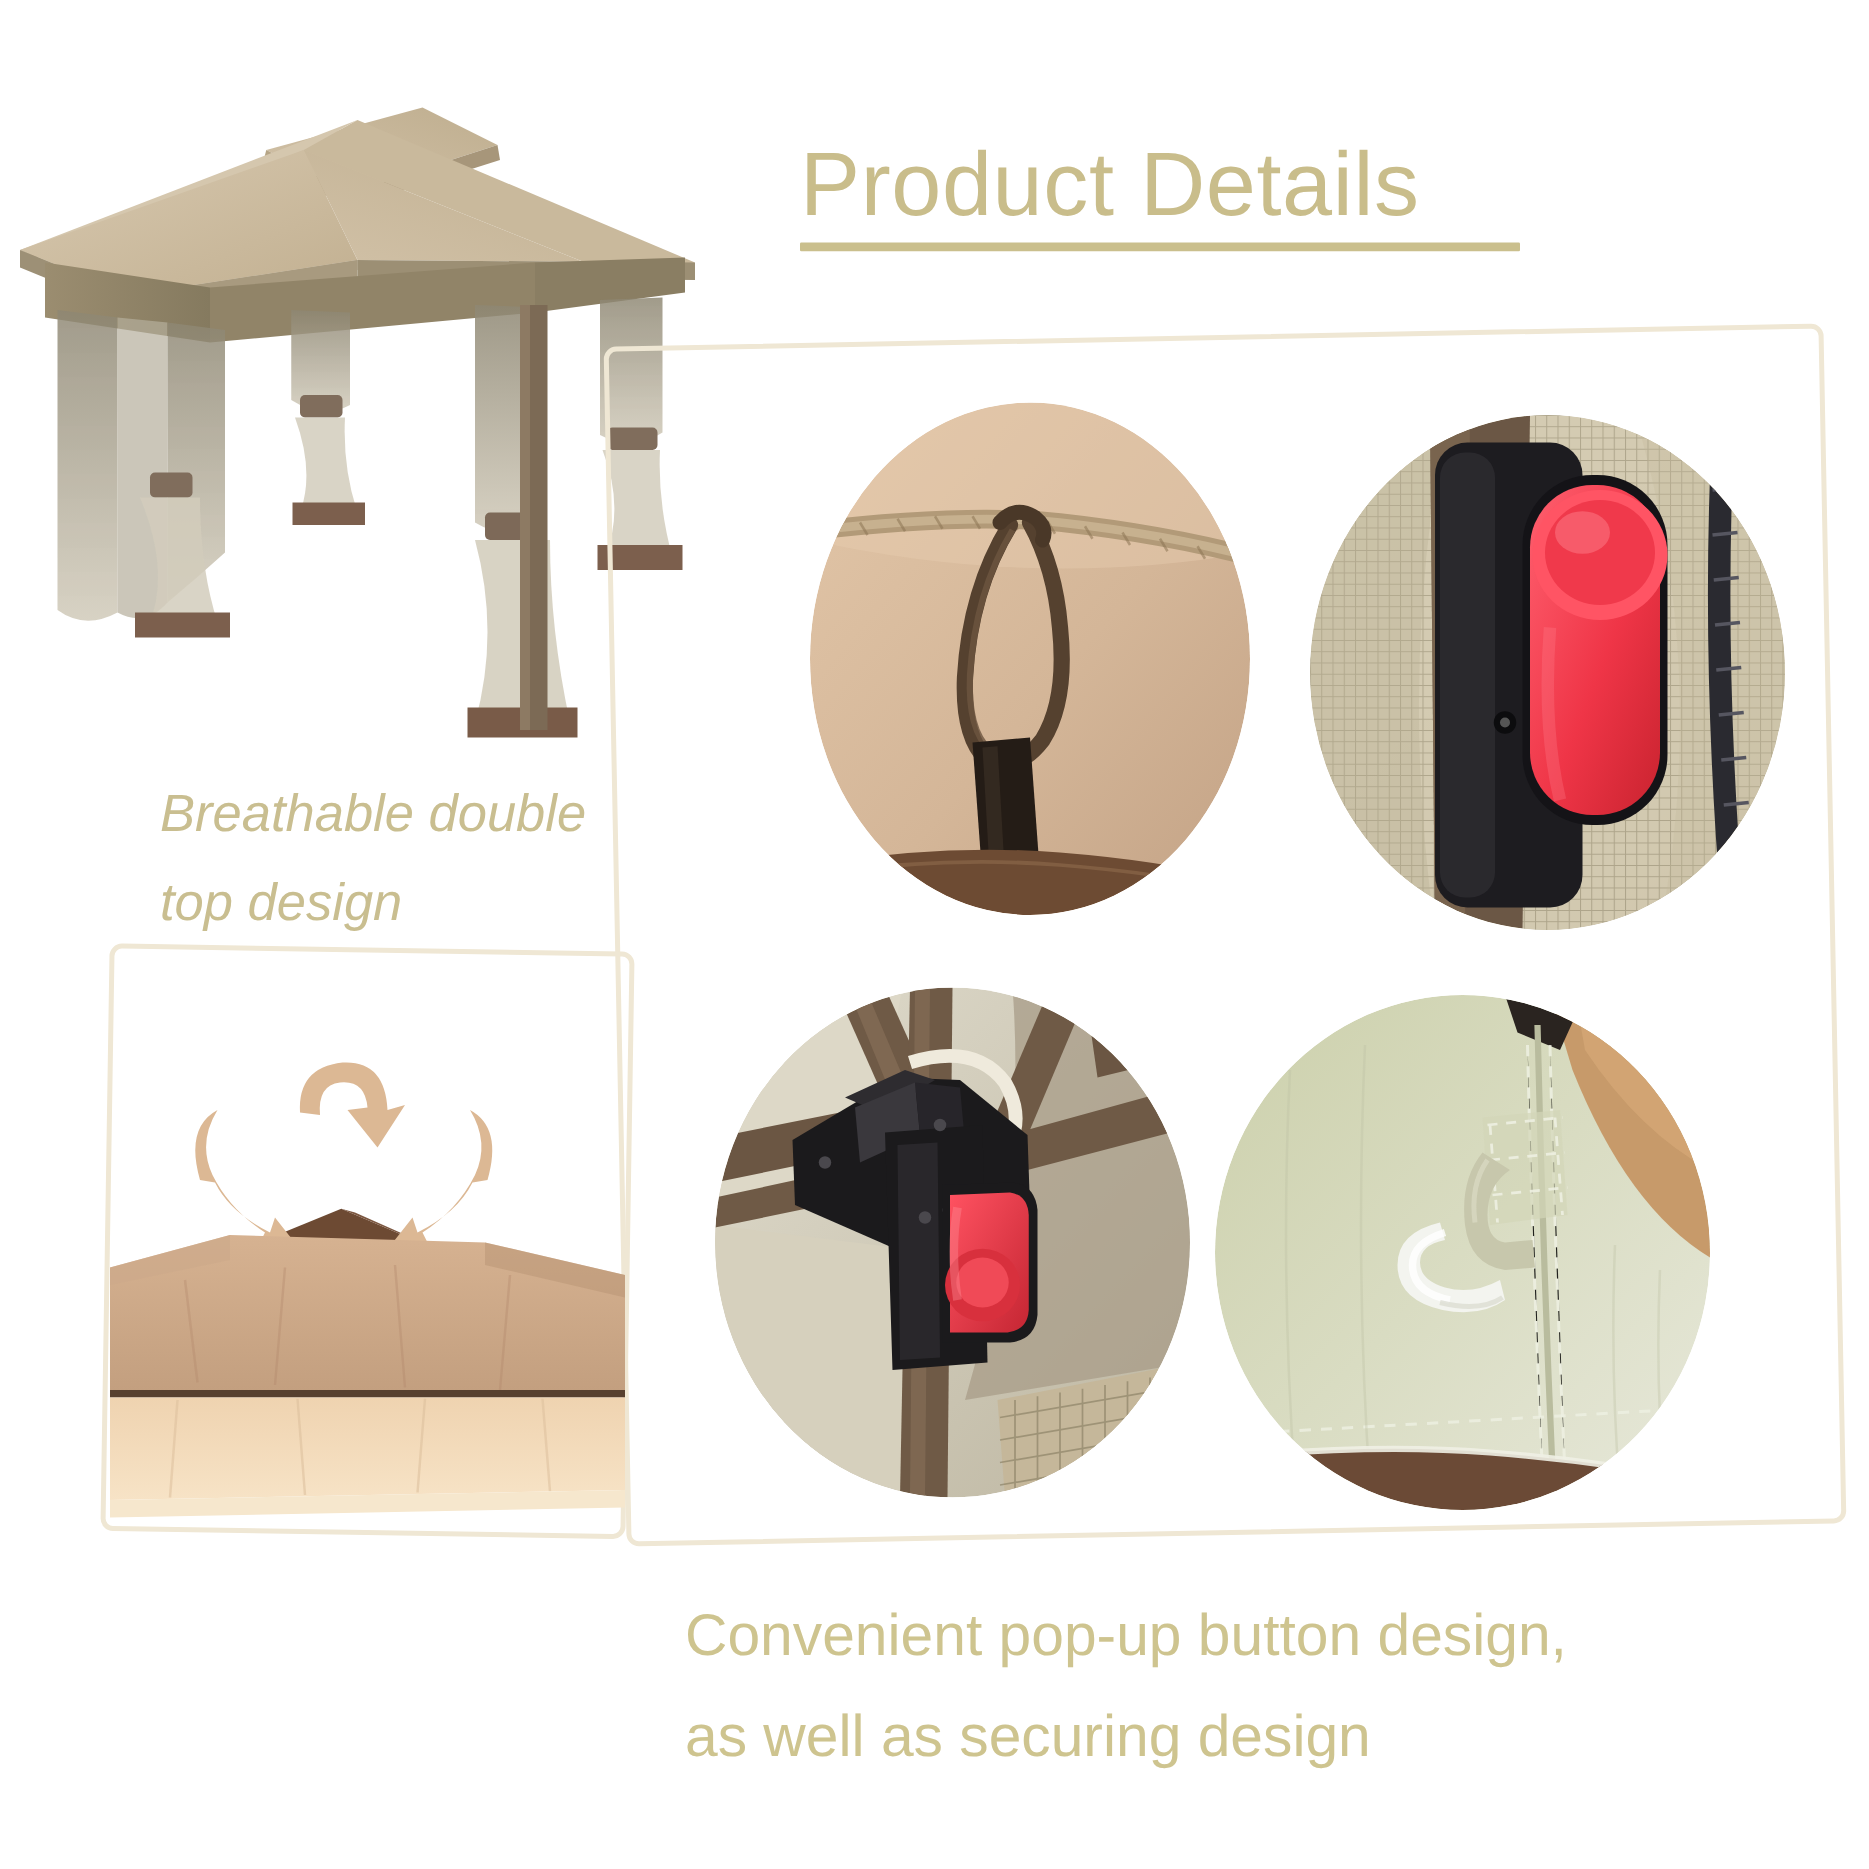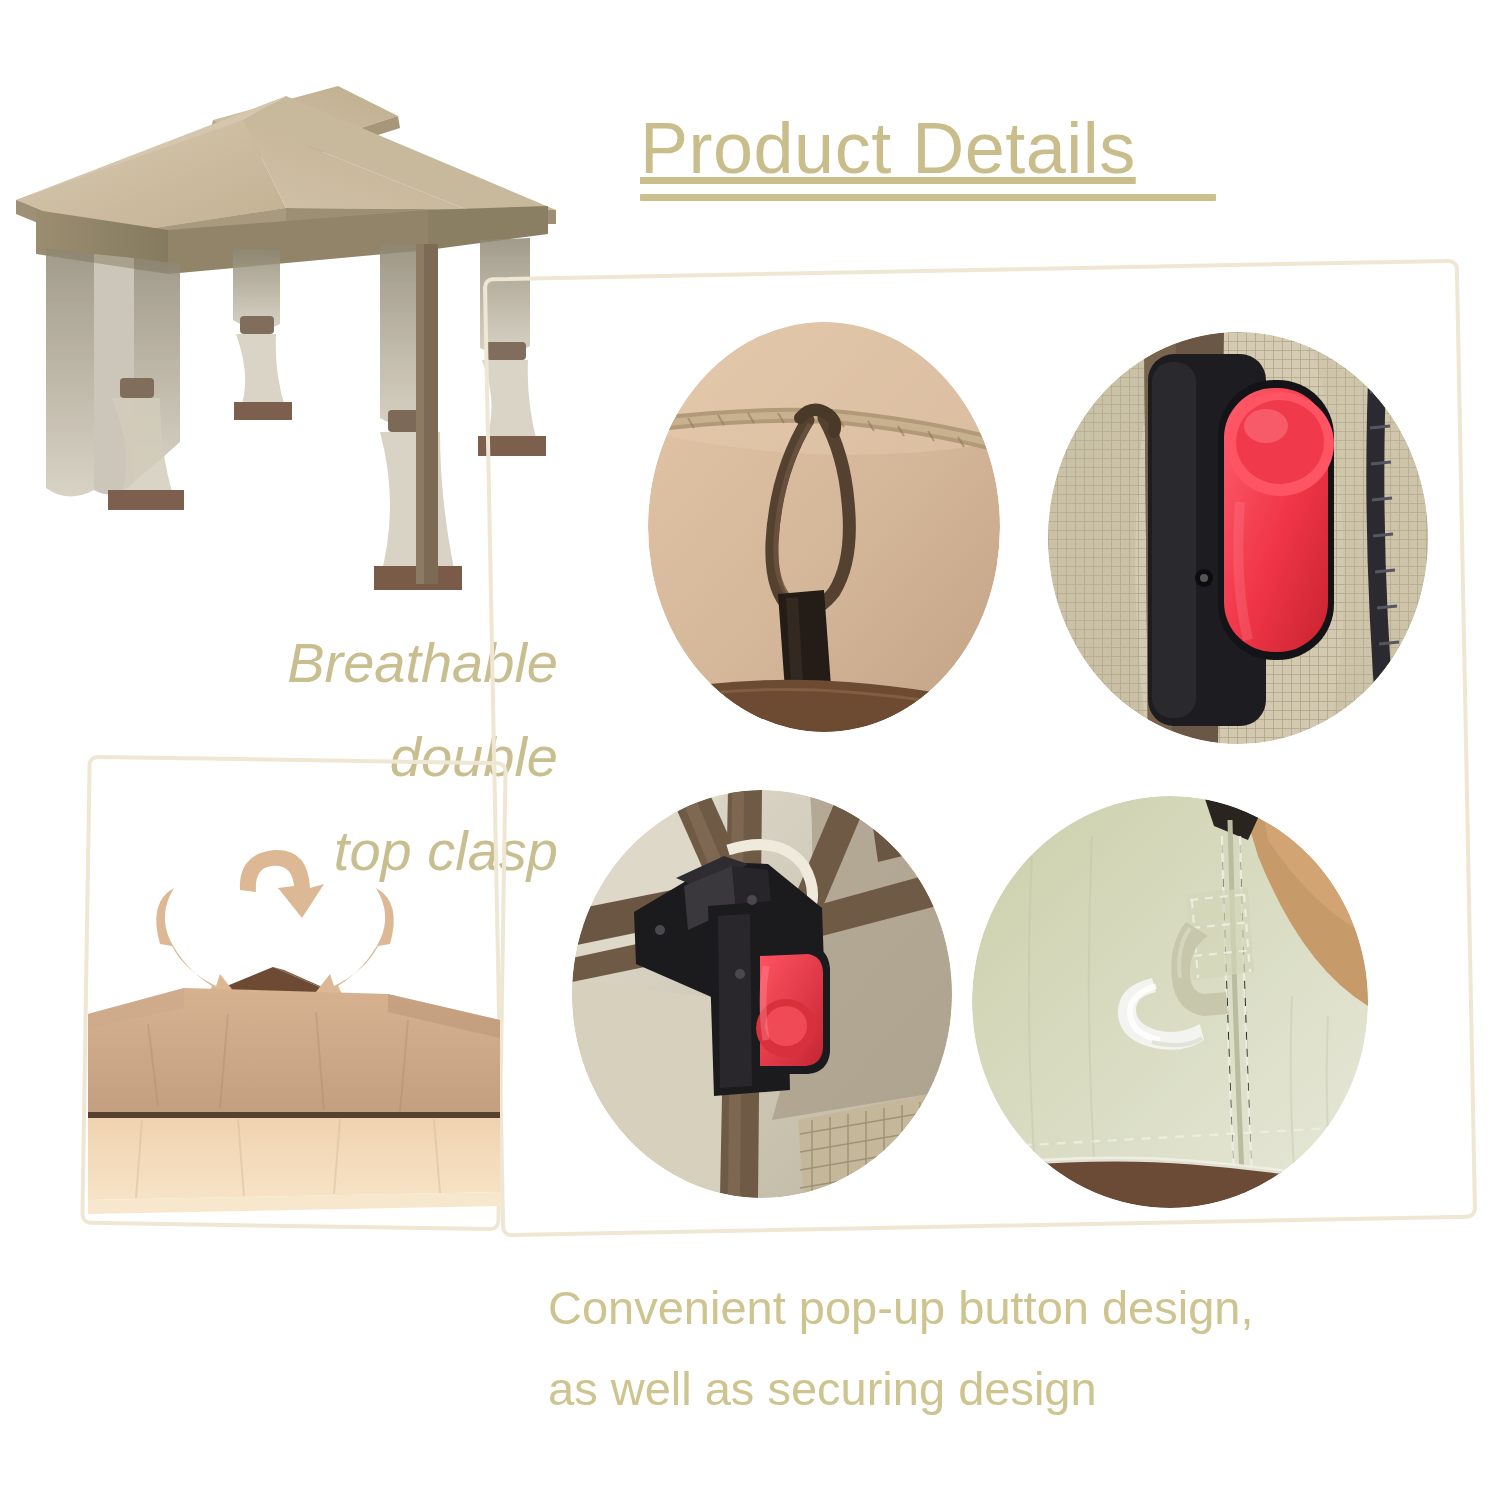--- a/index.html
+++ b/index.html
@@ -26,41 +26,39 @@
     top: 112px;
     width: 640px;
   }
   .heading-text {
     font-size: 72px;
     font-weight: 400;
     letter-spacing: 0.5px;
     color: #c9bd8b;
     line-height: 1.0;
     white-space: nowrap;
-    text-decoration: underline;
   }
   .heading-rule {
     margin-top: 10px;
     width: 576px;
     height: 7px;
     background: #cabf8d;
     border-radius: 1px;
   }
 
   
   .cap-left {
     position: absolute;
     left: 128px;
     top: 616px;
     width: 430px;
     font-style: italic;
-    font-size: 56px;
+    font-size: 42px;
     line-height: 1.68;
     color: #c9be90;
-    text-align: right;
   }
   .cap-bottom {
     position: absolute;
     left: 548px;
     top: 1268px;
     width: 760px;
     font-size: 47px;
     line-height: 1.72;
     color: #cec48f;
   }
@@ -180,21 +178,21 @@
         <rect x="470" y="378" width="68" height="20" fill="#6b4a35"></rect>
       </g>
 
       <rect x="408" y="186" width="22" height="340" fill="#7c6a55"></rect>
       <rect x="408" y="186" width="8" height="340" fill="#8d7a63"></rect>
     </svg>
   </div>
 
   <div class="cap-left">
     <div>Breathable double</div>
-    <div>top clasp</div>
+    <div>top design</div>
   </div>
 
   <div class="heading-wrap">
     <div class="heading-text">Product Details</div>
     <div class="heading-rule"></div>
   </div>
 
   <div class="frame frame-right"></div>
   <div class="frame frame-left"></div>
 

